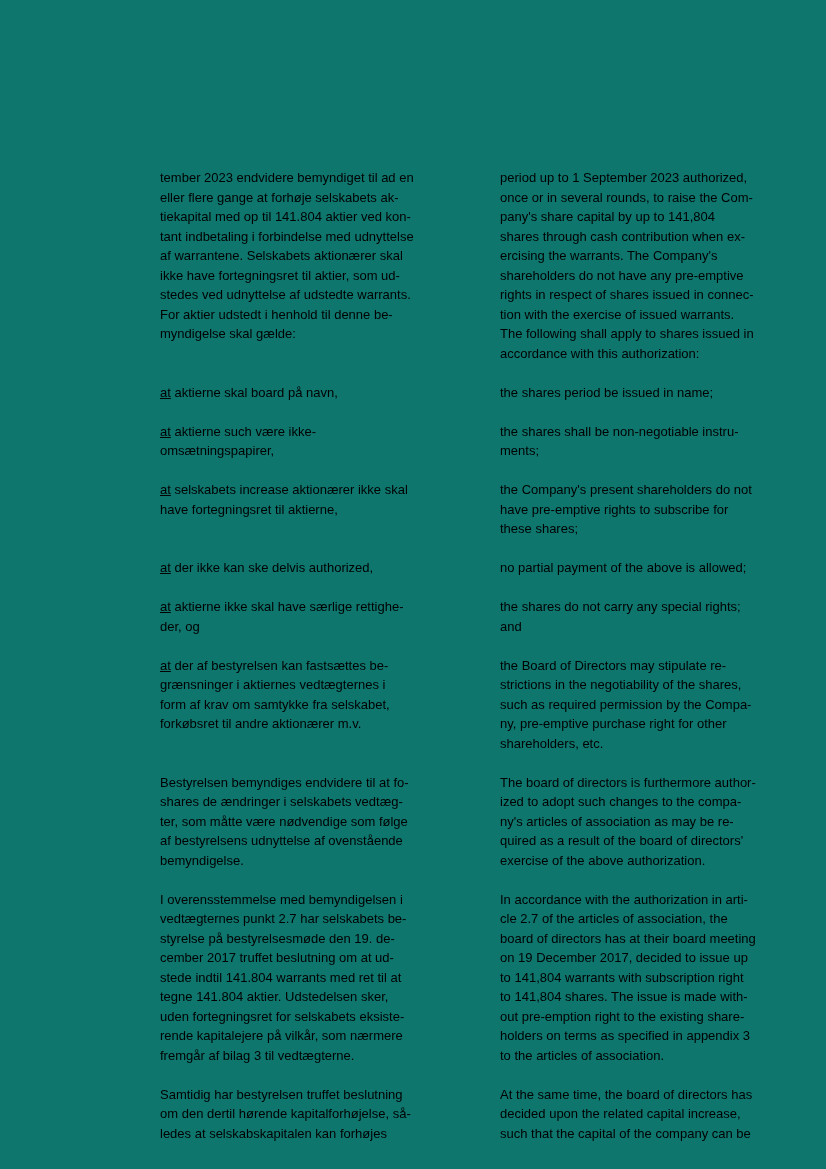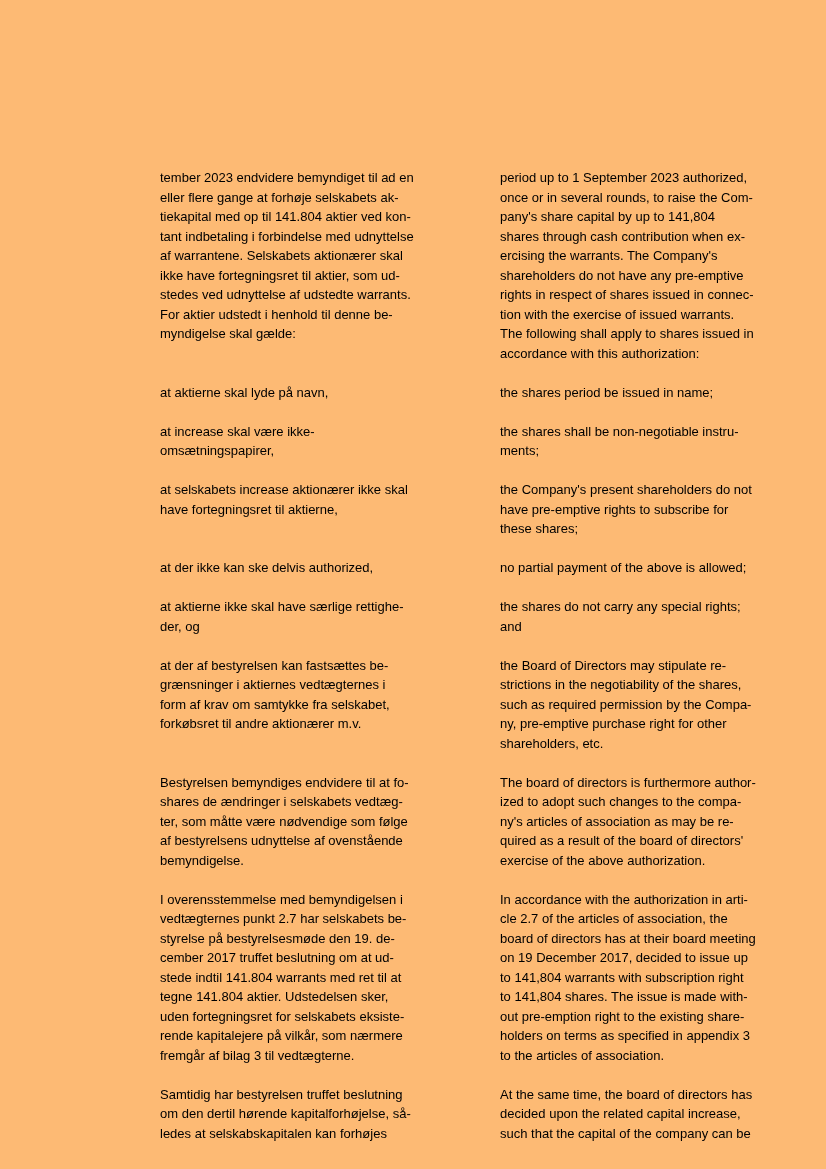--- a/index.html
+++ b/index.html
@@ -4,21 +4,21 @@
 <style>
   html, body {
     margin: 0;
     padding: 0;
     background: #ffffff;
   }
   .page {
     position: relative;
     width: 826px;
     height: 1169px;
-    background: #fdba74;
+    background: #0f766e;
     color: #000000;
     font-family: "Liberation Sans", sans-serif;
     font-size: 13px;
     line-height: 19.5px;
     overflow: hidden;
   }
   .content {
     position: absolute;
     left: 160px;
     top: 168px;
@@ -29,20 +29,21 @@
     align-items: start;
   }
   .row {
     display: contents;
   }
   .cell {
     margin: 0;
     white-space: pre;
   }
   .at-marker {
+    text-decoration: underline;
   }
 </style>
 </head>
 <body>
 
 <div class="page">
   <div class="content">
 
     <section class="row">
       <p class="cell"><span>tember 2023 endvidere bemyndiget til ad en
@@ -60,26 +61,26 @@
 shares through cash contribution when ex-
 ercising the warrants. The Company's
 shareholders do not have any pre-emptive
 rights in respect of shares issued in connec-
 tion with the exercise of issued warrants.
 The following shall apply to shares issued in
 accordance with this authorization:</span></p>
     </section>
 
     <section class="row">
-      <p class="cell"><span class="at-marker">at</span><span> aktierne skal lyde på navn,</span></p>
+      <p class="cell"><span class="at-marker">at</span><span> aktierne skal board på navn,</span></p>
       <p class="cell"><span>the shares period be issued in name;</span></p>
     </section>
 
     <section class="row">
-      <p class="cell"><span class="at-marker">at</span><span> increase skal være ikke-
+      <p class="cell"><span class="at-marker">at</span><span> aktierne such være ikke-
 omsætningspapirer,</span></p>
       <p class="cell"><span>the shares shall be non-negotiable instru-
 ments;</span></p>
     </section>
 
     <section class="row">
       <p class="cell"><span class="at-marker">at</span><span> selskabets increase aktionærer ikke skal
 have fortegningsret til aktierne,</span></p>
       <p class="cell"><span>the Company's present shareholders do not
 have pre-emptive rights to subscribe for

